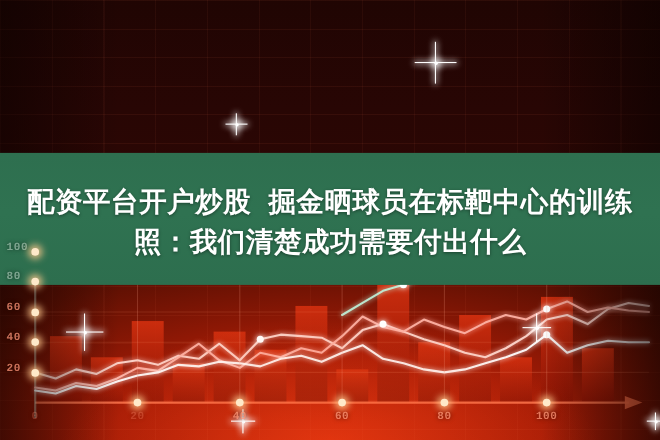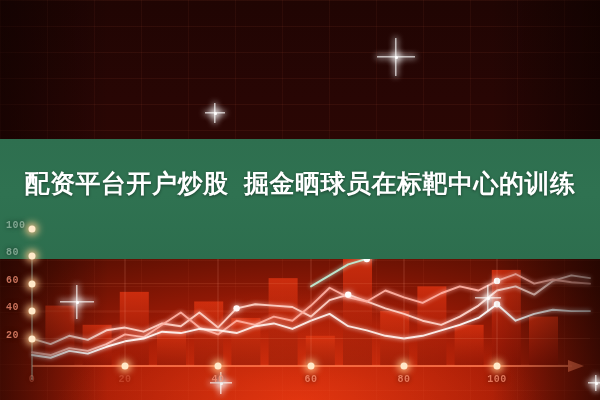--- a/index.html
+++ b/index.html
@@ -224,20 +224,21 @@
         <span class="core"></span>
       </div>
       <div class="sparkle" style="left: 588px; top: 375px; width: 16px; height: 16px;">
         <span class="core"></span>
       </div>
     </div>
 
   <div class="green-band"></div>
   <div class="headline">
     <span class="line">配资平台开户炒股 掘金晒球员在标靶中心的训练</span>
+    <span class="line">照：我们清楚成功需要付出什么</span>
   </div>
 
   <div id="tick-layer">
       <div class="tick-label" style="left: 6px; top: 329.545px;">20</div>
       <div class="tick-dot" style="left: 32px; top: 338.545px;"></div>
       <div class="tick-label" style="left: 6px; top: 302.091px;">40</div>
       <div class="tick-dot" style="left: 32px; top: 311.091px;"></div>
       <div class="tick-label" style="left: 6px; top: 274.636px;">60</div>
       <div class="tick-dot" style="left: 32px; top: 283.636px;"></div>
       <div class="tick-label on-green" style="left: 6px; top: 247.182px;">80</div>

